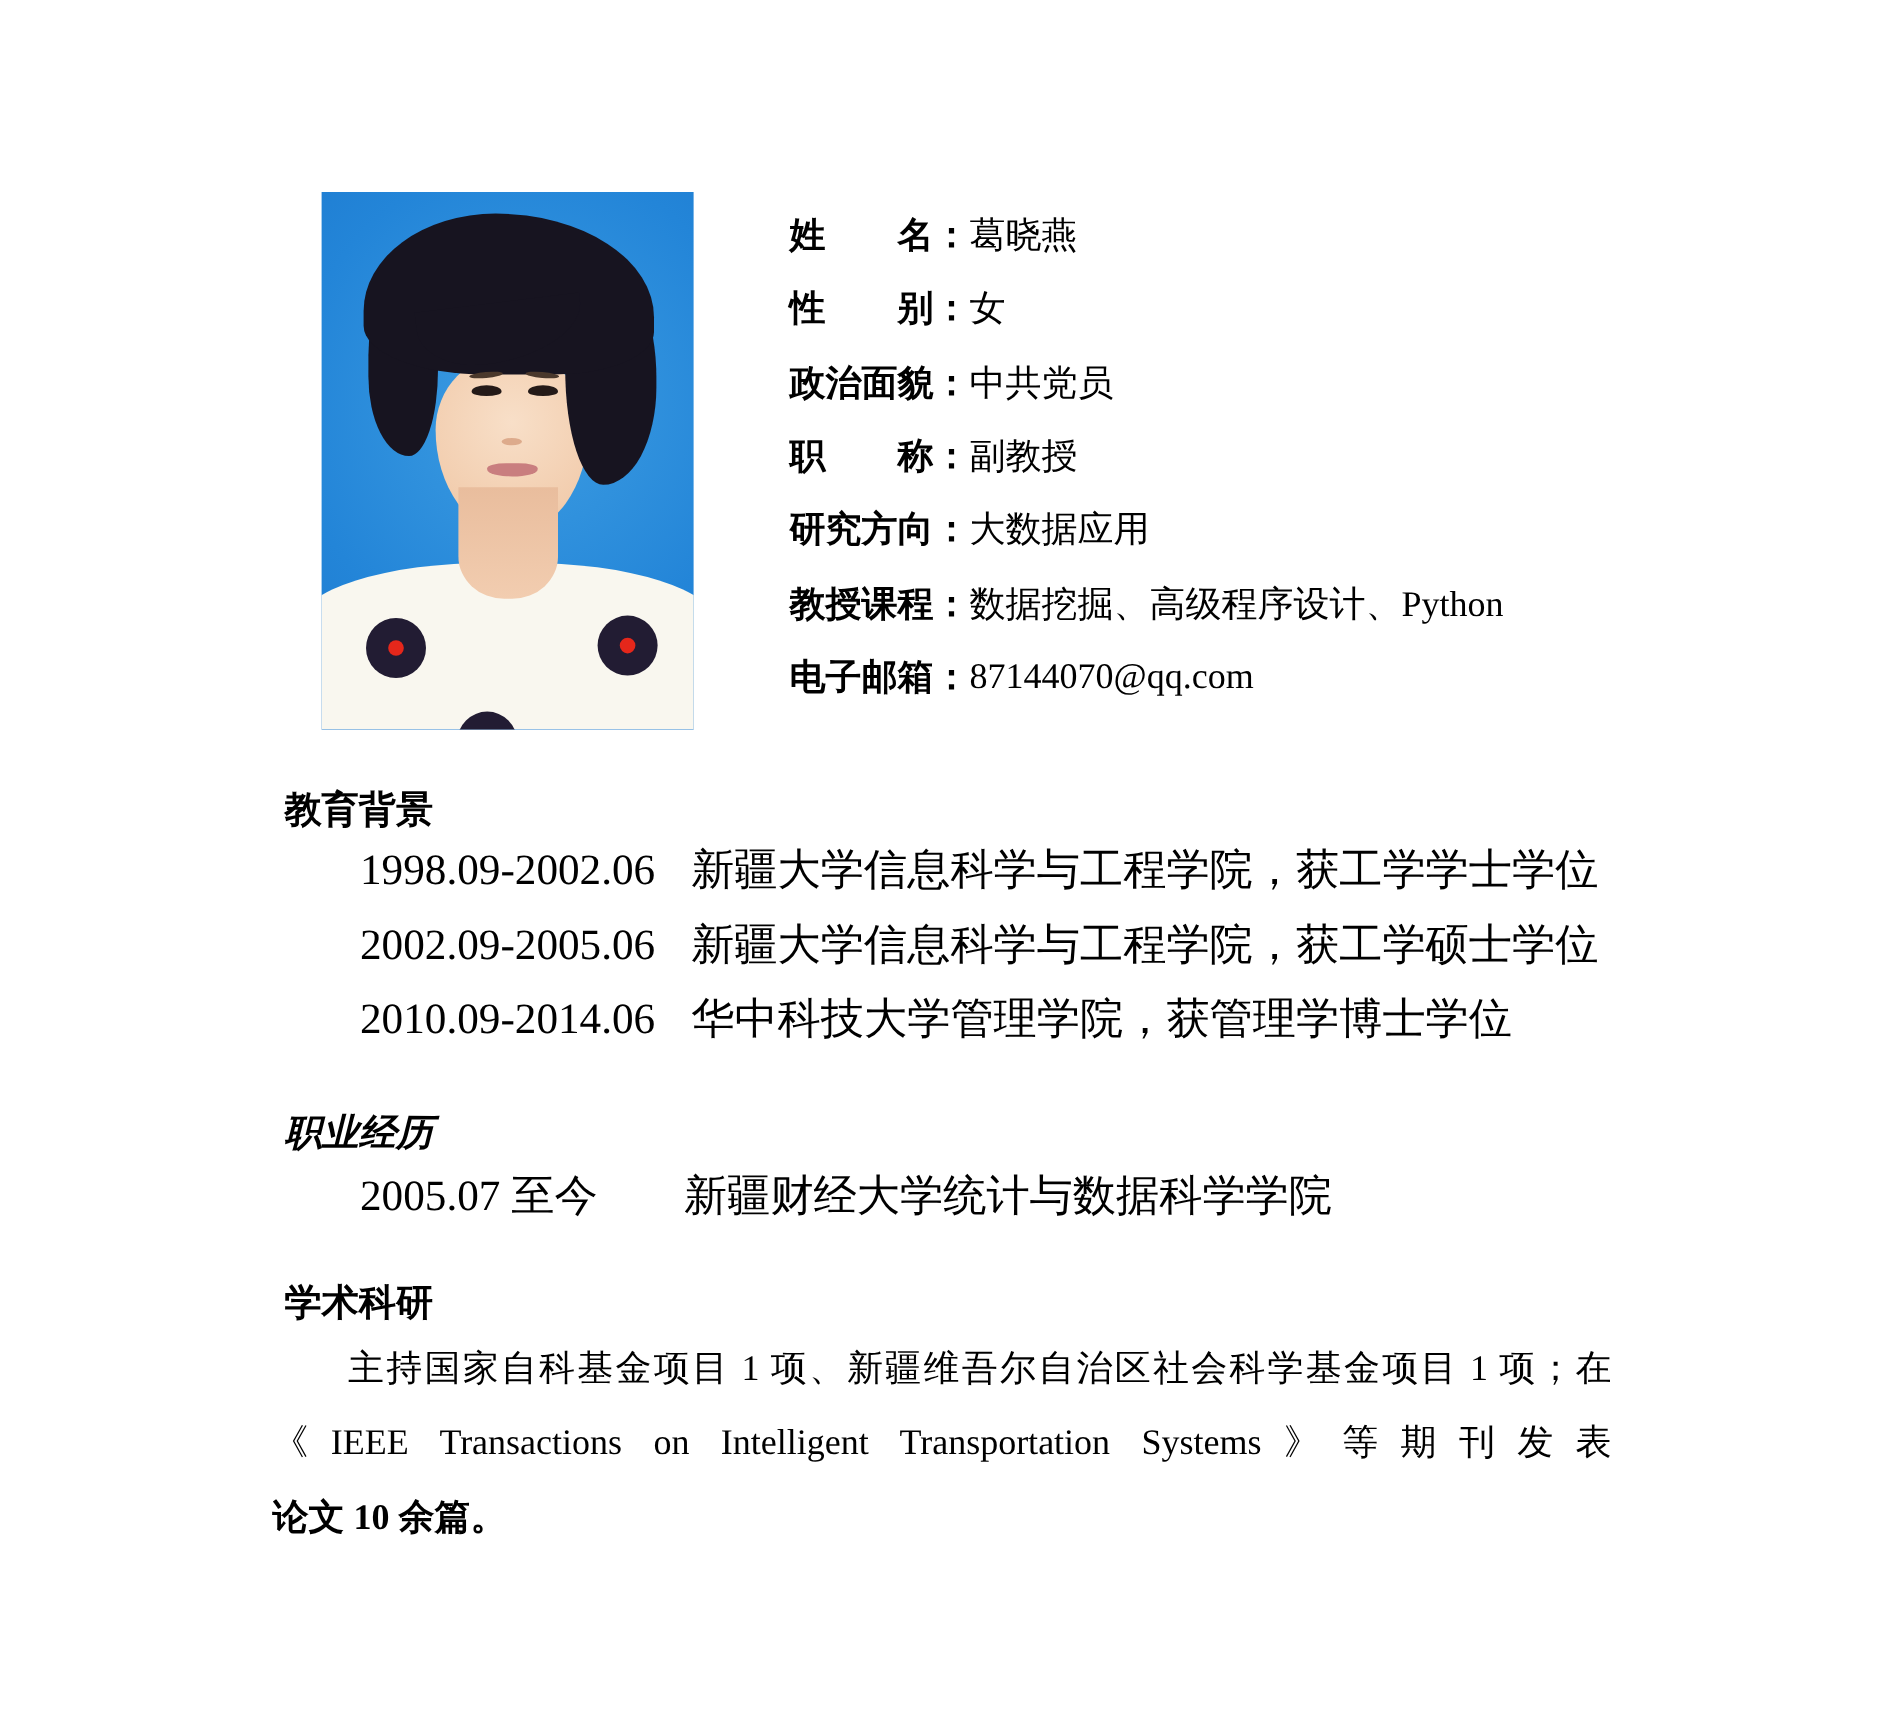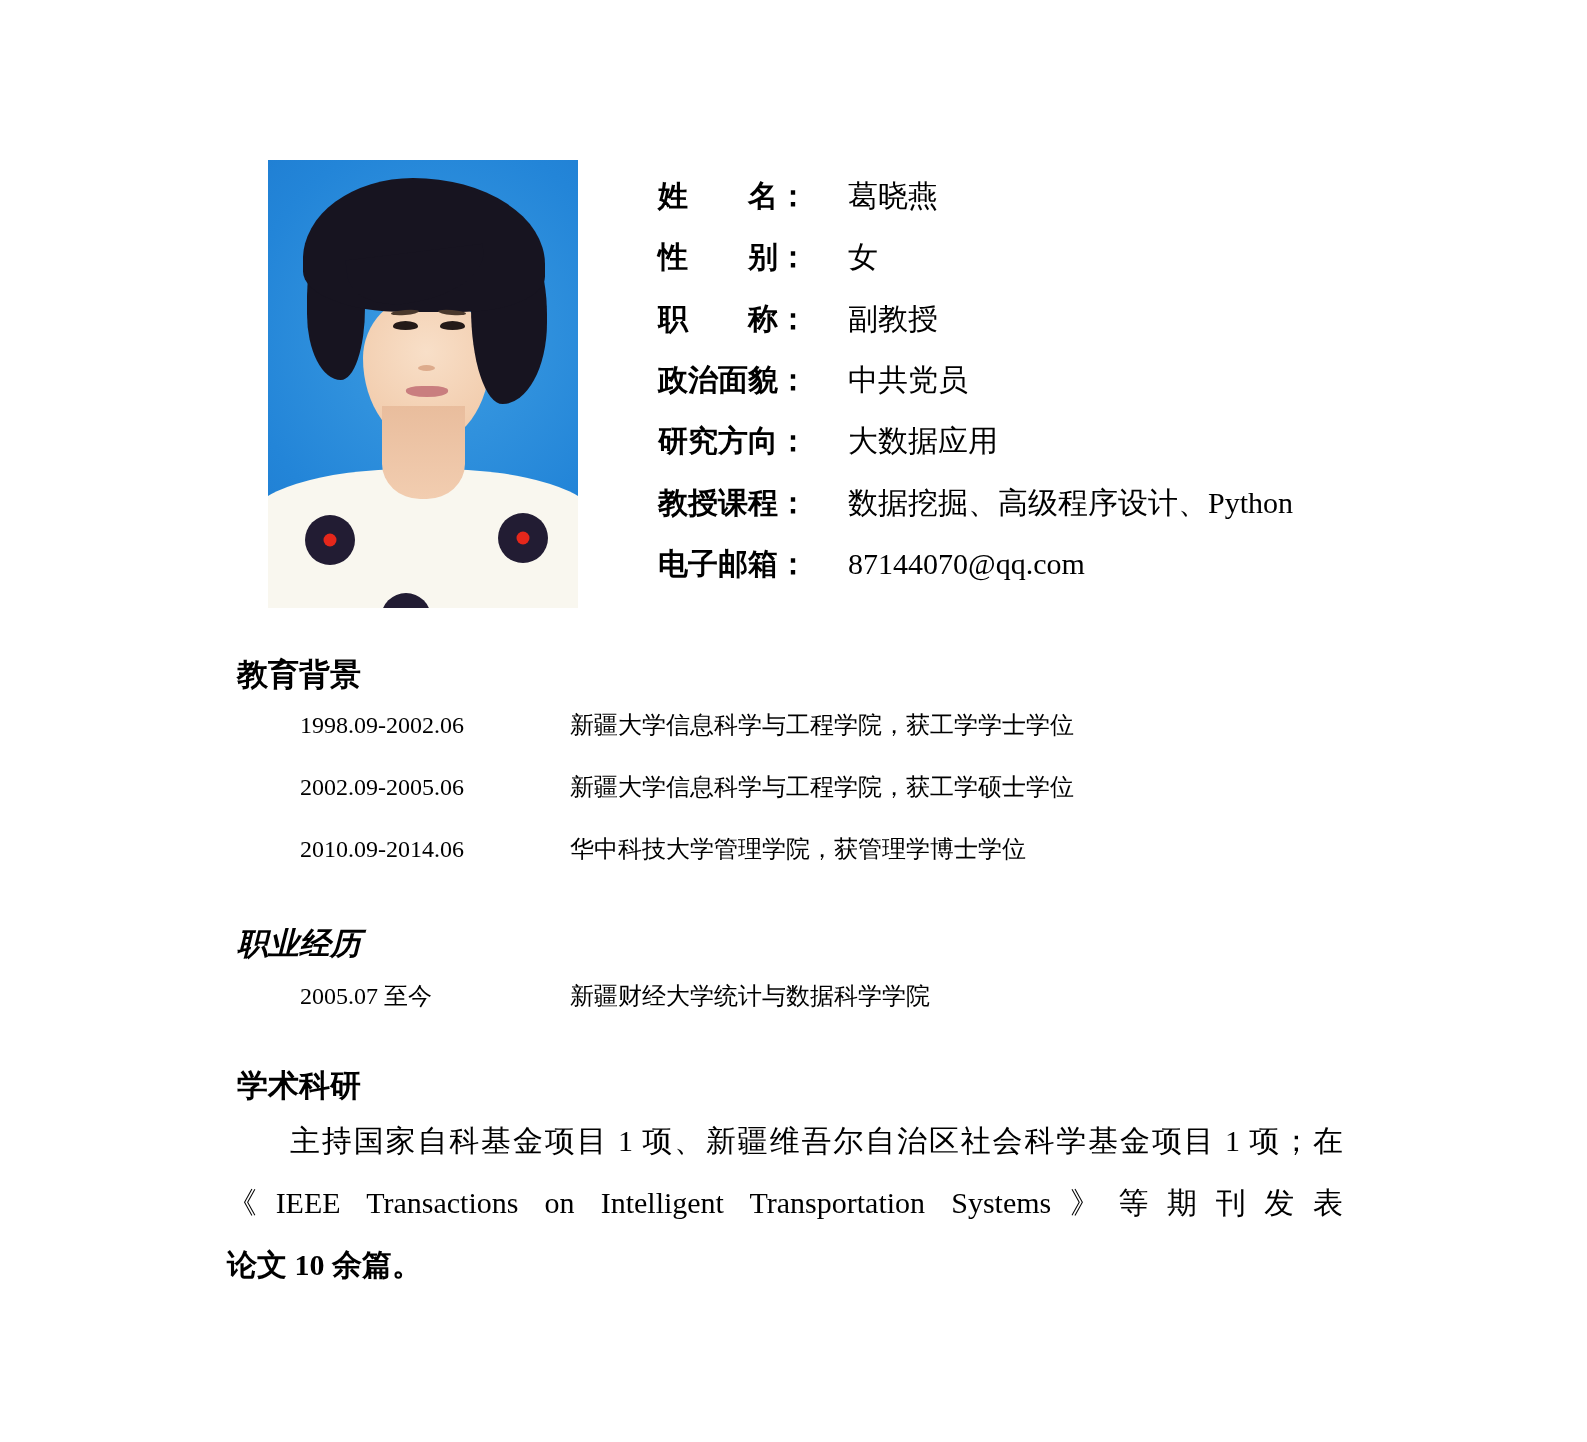--- a/index.html
+++ b/index.html
@@ -76,38 +76,38 @@
     left:50%; top:50%; width:13px; height:13px;
     background:#e5271b; border-radius:50%;
     transform:translate(-50%,-50%);
   }
   .dot.d-left   { left:37px;  top:355px; }
   .dot.d-right  { left:230px; top:353px; }
   .dot.d-bottom { left:113px; top:433px; }
 
   
   .info-fields { position:absolute; left:658px; top:166px; }
-  .info-row { height:61.3px; display:flex; align-items:center; font-size:30px;gap:40px; }
+  .info-row { height:61.3px; display:flex; align-items:center; font-size:30px; }
   .info-label { font-weight:bold; white-space:pre; }
   .info-value { margin-left:0; white-space:pre; }
 
   
   .section-title {
     position:absolute; left:237px;
     font-size:31px; font-weight:bold; line-height:40px;
     white-space:pre;
   }
   .t-education { top:655px; }
   .t-career    { top:924px;font-style:italic; }
   .t-research  { top:1066px; }
 
   .entries { position:absolute; left:300px; }
   .e-education { top:694px; }
   .e-career    { top:965px; }
-  .entry-row { display:flex; line-height:62px; font-size:24px; white-space:pre;font-family:Liberation Serif, serif; }
+  .entry-row { display:flex; line-height:62px; font-size:36px; white-space:pre;font-family:Liberation Serif, serif; }
   .entry-period { min-width:240px; }
   .entry-detail { margin-left:30px; }
 
   .research-paragraph {
     position:absolute; left:227px; top:1110px; width:1116px;
     font-size:30px; line-height:62px;
   }
   .para-line { text-align:justify; text-align-last:justify; }
   .para-line.first { padding-left:63px; }
   .para-line.last { text-align:left; text-align-last:left;font-weight:bold; }
@@ -143,26 +143,26 @@
   <div class="info-fields">
     <div class="info-row">
       <span class="info-label">姓　　名：</span>
       <span class="info-value">葛晓燕</span>
     </div>
     <div class="info-row">
       <span class="info-label">性　　别：</span>
       <span class="info-value">女</span>
     </div>
     <div class="info-row">
+      <span class="info-label">政治面貌：</span>
+      <span class="info-value">中共党员</span>
+    </div>
+    <div class="info-row">
       <span class="info-label">职　　称：</span>
       <span class="info-value">副教授</span>
-    </div>
-    <div class="info-row">
-      <span class="info-label">政治面貌：</span>
-      <span class="info-value">中共党员</span>
     </div>
     <div class="info-row">
       <span class="info-label">研究方向：</span>
       <span class="info-value">大数据应用</span>
     </div>
     <div class="info-row">
       <span class="info-label">教授课程：</span>
       <span class="info-value">数据挖掘、高级程序设计、Python</span>
     </div>
     <div class="info-row">

